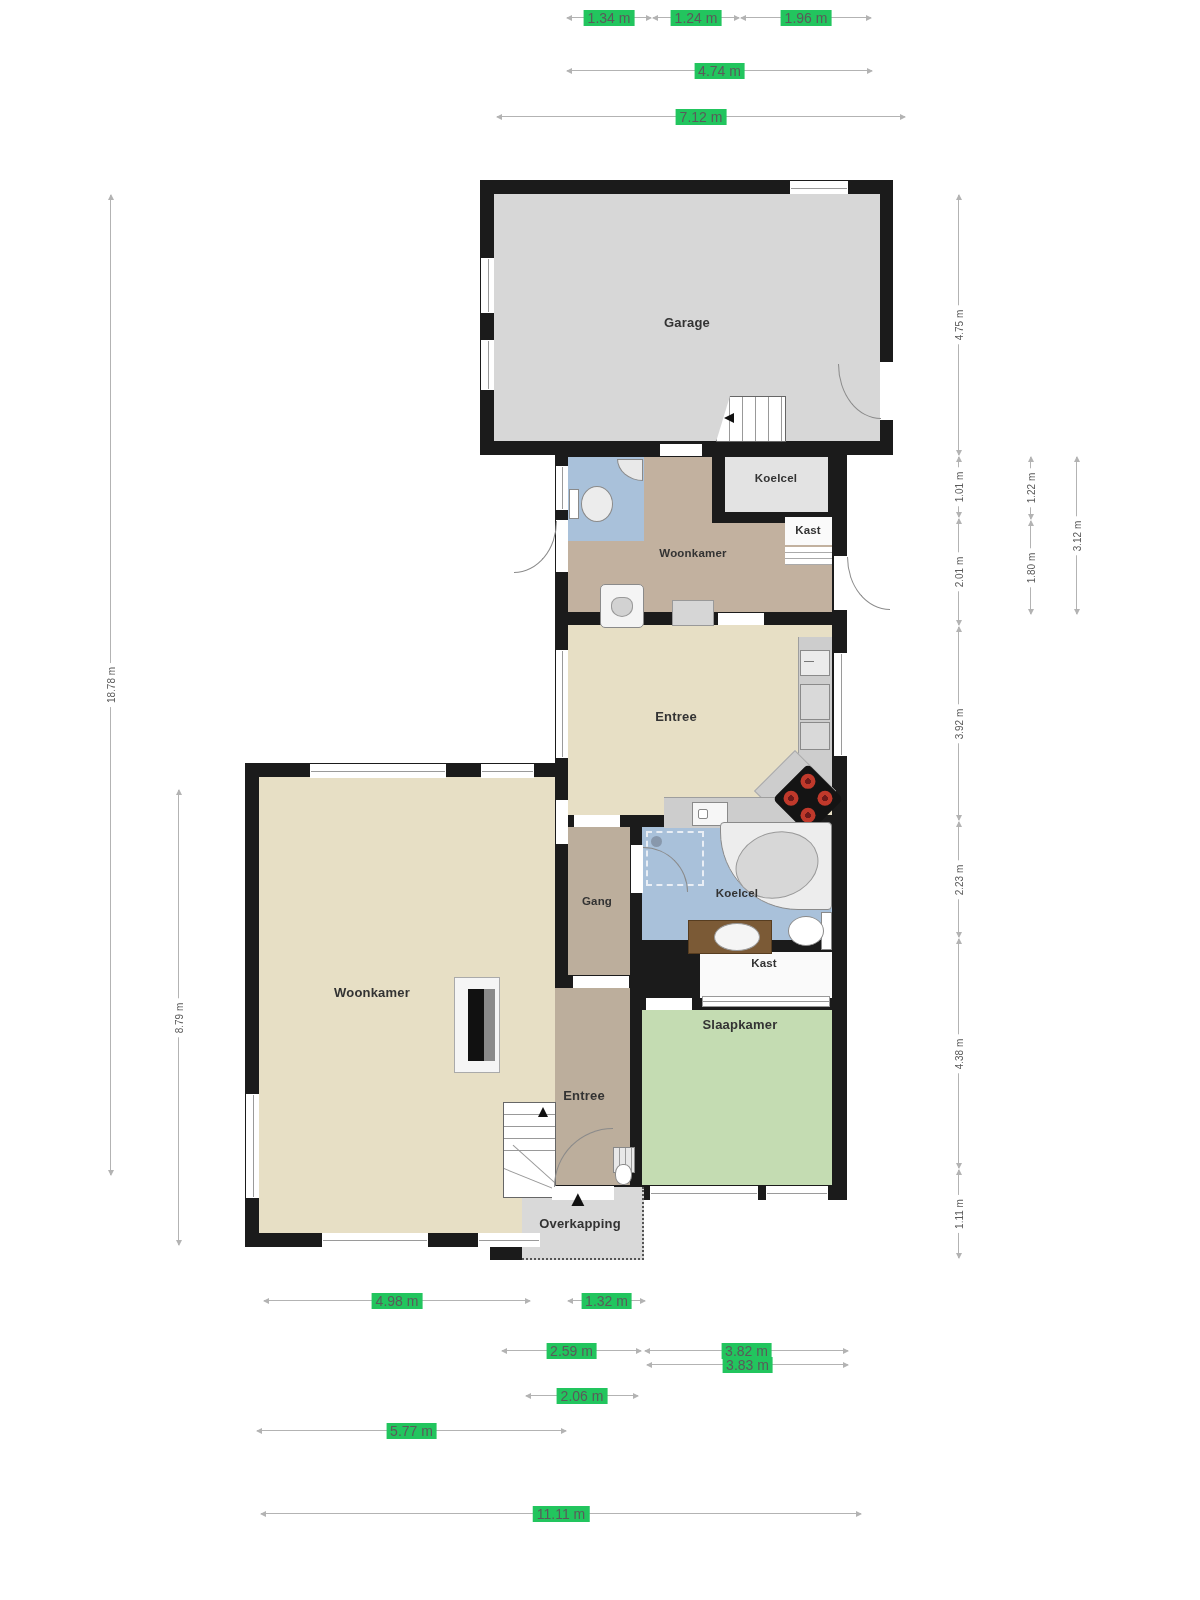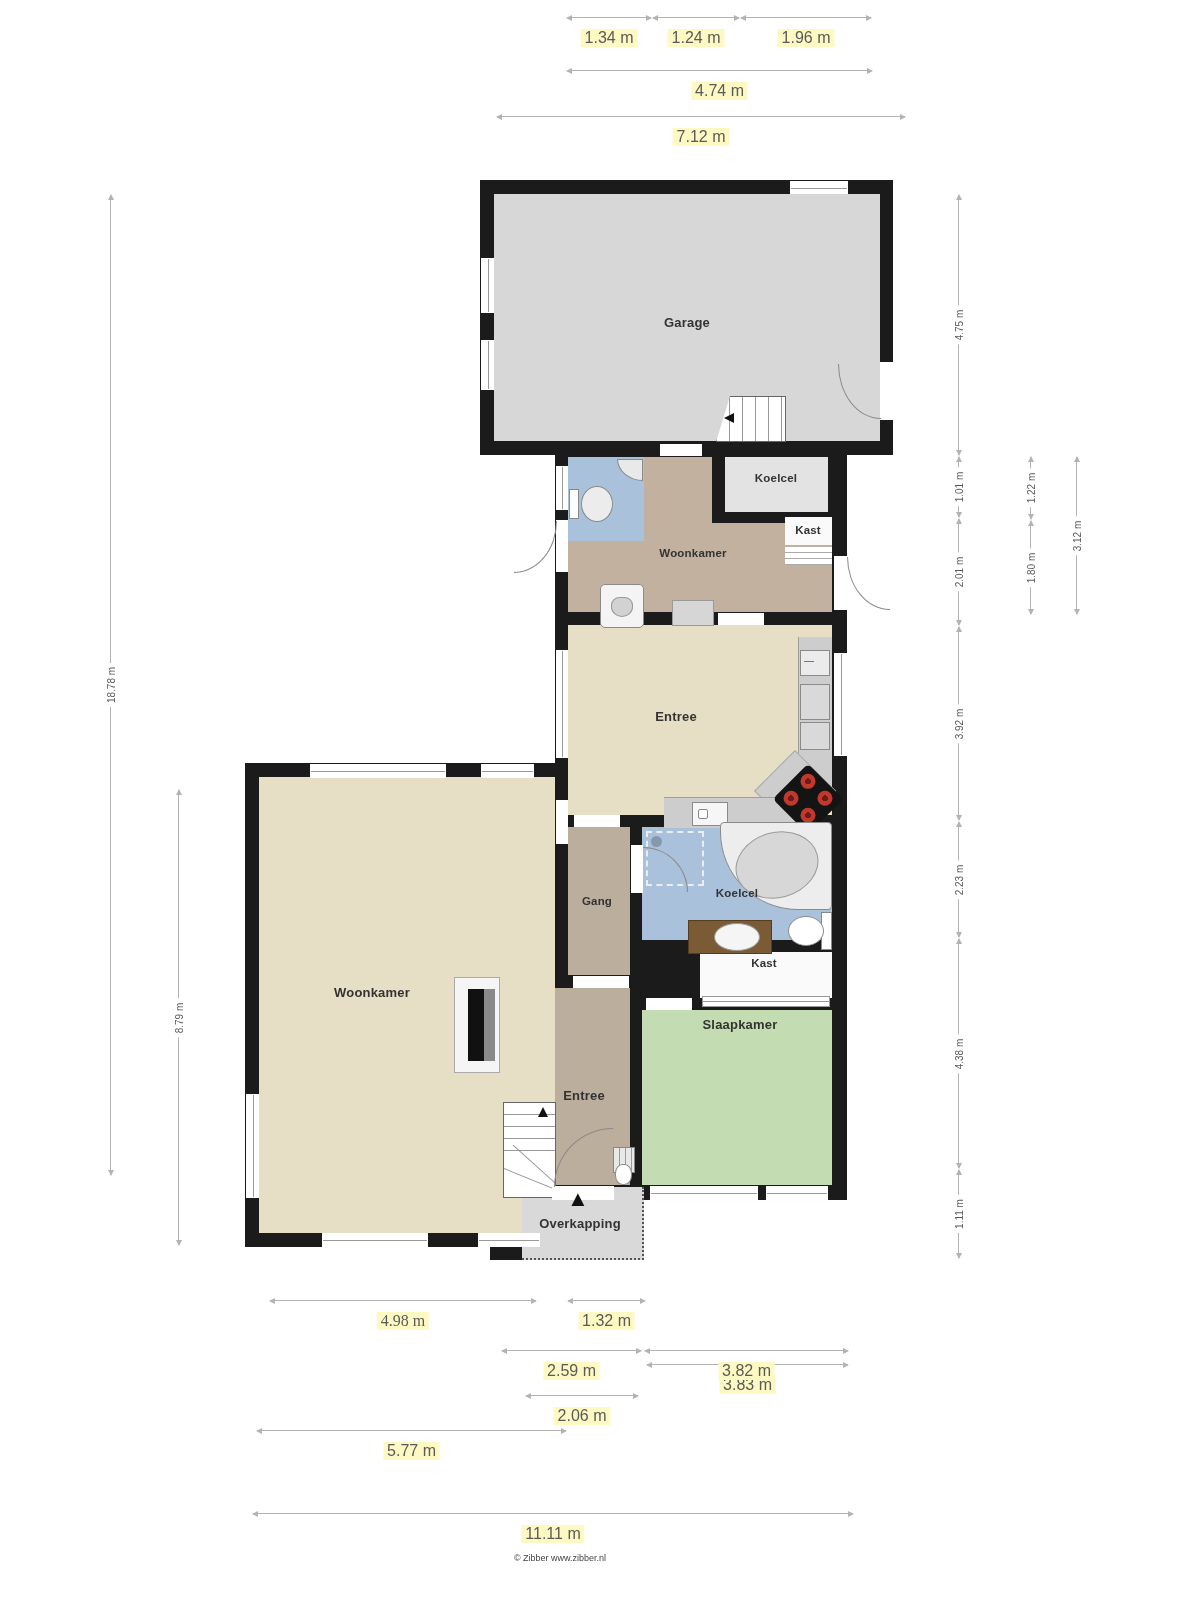--- a/index.html
+++ b/index.html
@@ -15,22 +15,22 @@
   .gap{position:absolute;background:#fff;}
   .arc{position:absolute;border:0 solid #8a8a8a;}
   .lbl{position:absolute;transform:translate(-50%,-50%);font-weight:bold;font-size:13px;color:#333;
        white-space:nowrap;letter-spacing:.2px;}
   .lbl.sm{font-size:11.5px;}
   .dim-h{position:absolute;border-top:1px solid #b3b3b3;}
   .dim-h::before{content:"";position:absolute;left:-1px;top:-3.5px;border-top:3px solid transparent;
        border-bottom:3px solid transparent;border-right:6px solid #b3b3b3;}
   .dim-h::after{content:"";position:absolute;right:-1px;top:-3.5px;border-top:3px solid transparent;
        border-bottom:3px solid transparent;border-left:6px solid #b3b3b3;}
-  .dim-h .t{position:absolute;left:50%;top:0;transform:translate(-50%,-50%);background:#fef9c3;
-       padding:0 4px;font-size:16px;color:#5a5a5a;white-space:nowrap;margin-top:20px;}
+  .dim-h .t{position:absolute;left:50%;top:0;transform:translate(-50%,-50%);background:#22c55e;
+       padding:0 4px;font-size:14px;color:#5a5a5a;white-space:nowrap;}
   .dim-v{position:absolute;border-left:1px solid #b3b3b3;}
   .dim-v::before{content:"";position:absolute;top:-1px;left:-3.5px;border-left:3px solid transparent;
        border-right:3px solid transparent;border-bottom:6px solid #b3b3b3;}
   .dim-v::after{content:"";position:absolute;bottom:-1px;left:-3.5px;border-left:3px solid transparent;
        border-right:3px solid transparent;border-top:6px solid #b3b3b3;}
   .dim-v .t{position:absolute;top:50%;left:0;transform:translate(-50%,-50%) rotate(-90deg);background:#fff;
        padding:0 4px;font-size:10px;color:#5a5a5a;white-space:nowrap;}
   .fix{position:absolute;box-sizing:border-box;}
   .burner{position:absolute;width:15px;height:15px;border-radius:50%;
        background:radial-gradient(circle,#6e1a1a 0 3px,#c0392b 3px);}
@@ -211,42 +211,41 @@
   <div class="dim-v" style="left:1030px;top:457px;height:62px;">
       <span class="t">1.22 m</span>
     </div>
   <div class="dim-v" style="left:1030px;top:521px;height:93px;">
       <span class="t">1.80 m</span>
     </div>
   <div class="dim-v" style="left:1076px;top:457px;height:157px;">
       <span class="t">3.12 m</span>
     </div>
 
-  <div class="dim-h" style="left:270px;top:1300px;width:266px;font-family:Liberation Serif, serif;">
+  <div class="dim-h" style="left:264px;top:1300px;width:266px;">
       <span class="t">4.98 m</span>
     </div>
   <div class="dim-h" style="left:568px;top:1300px;width:77px;">
       <span class="t">1.32 m</span>
     </div>
   <div class="dim-h" style="left:647px;top:1364px;width:201px;">
       <span class="t">3.83 m</span>
     </div>
   <div class="dim-h" style="left:502px;top:1350px;width:139px;">
       <span class="t">2.59 m</span>
     </div>
   <div class="dim-h" style="left:645px;top:1350px;width:203px;">
       <span class="t">3.82 m</span>
     </div>
   <div class="dim-h" style="left:526px;top:1395px;width:112px;">
       <span class="t">2.06 m</span>
     </div>
   <div class="dim-h" style="left:257px;top:1430px;width:309px;">
       <span class="t">5.77 m</span>
     </div>
-  <div class="dim-h" style="left:253px;top:1513px;width:600px;">
+  <div class="dim-h" style="left:261px;top:1513px;width:600px;">
       <span class="t">11.11 m</span>
     </div>
 
   <div class="footer">
-    <div>© Zibber www.zibber.nl</div>
   </div>
 
 </div>
 
 </body></html>

